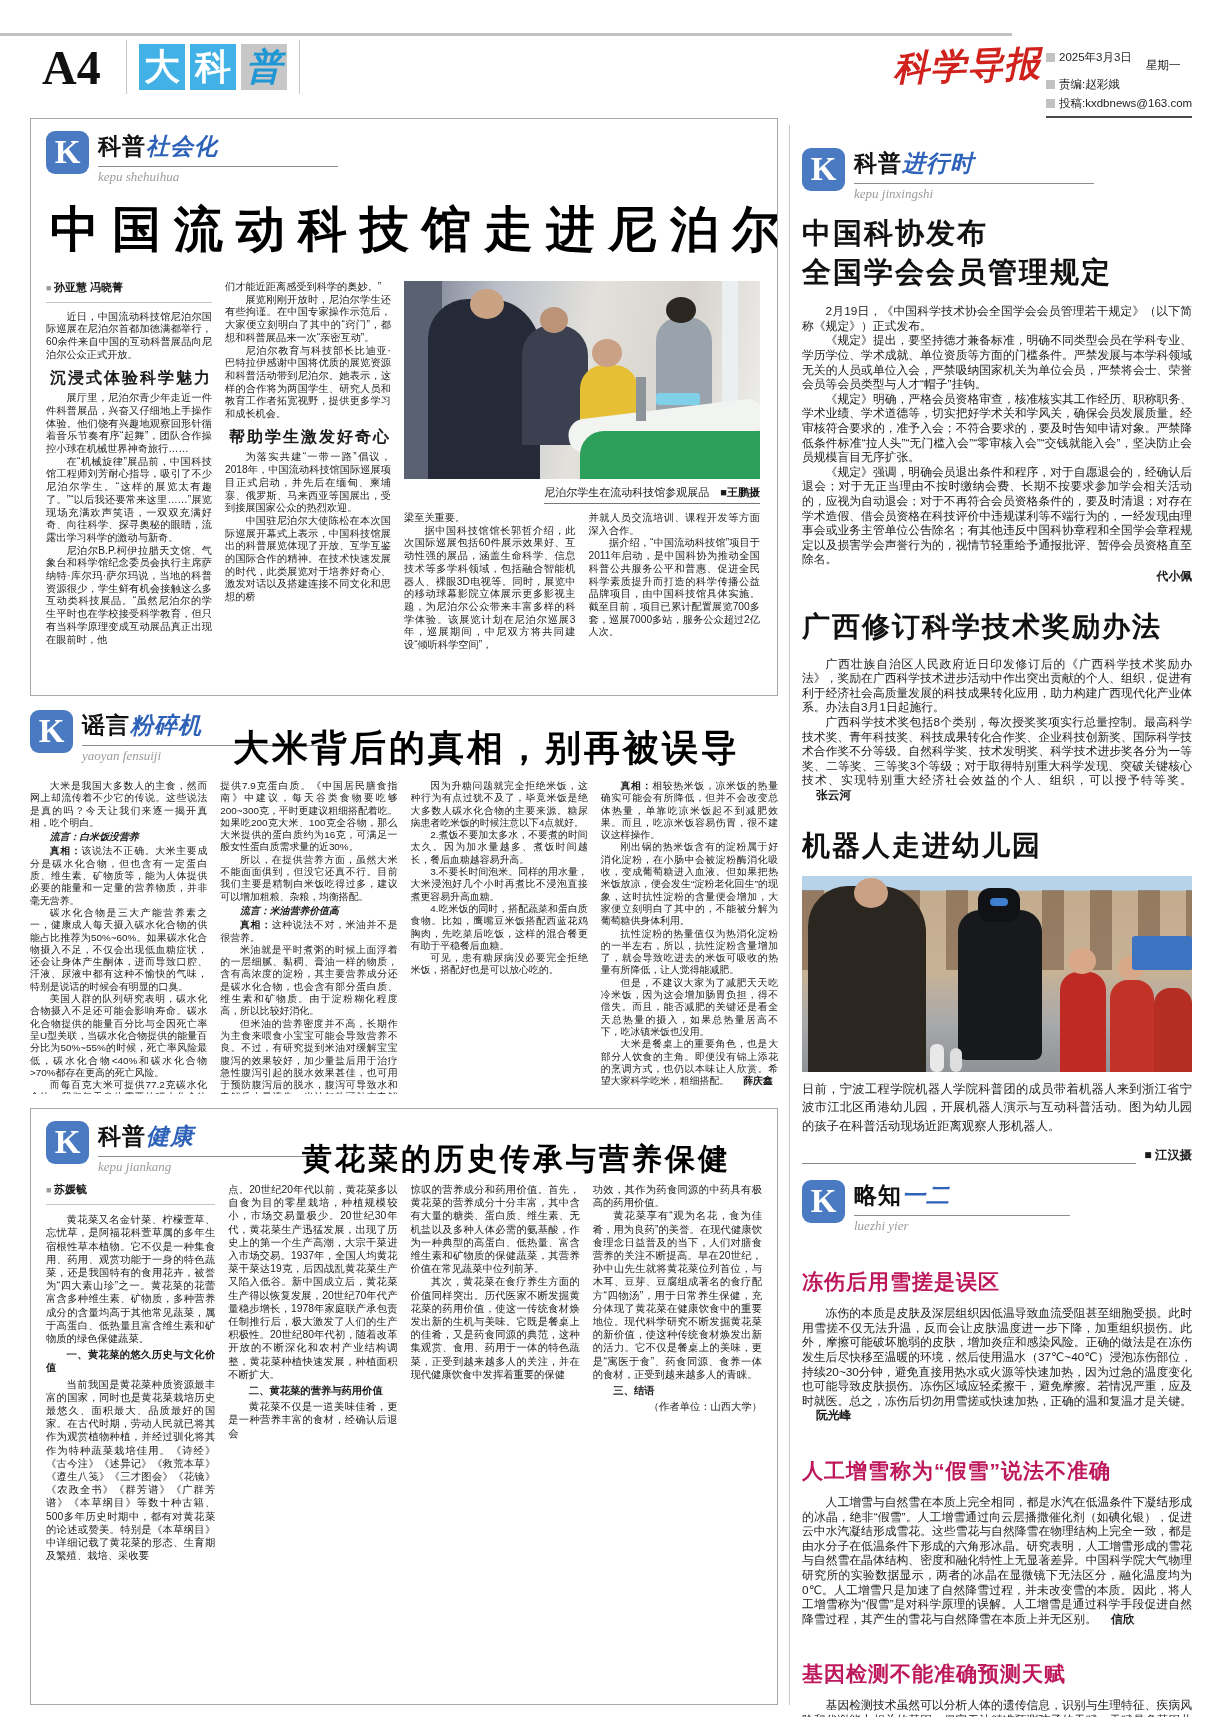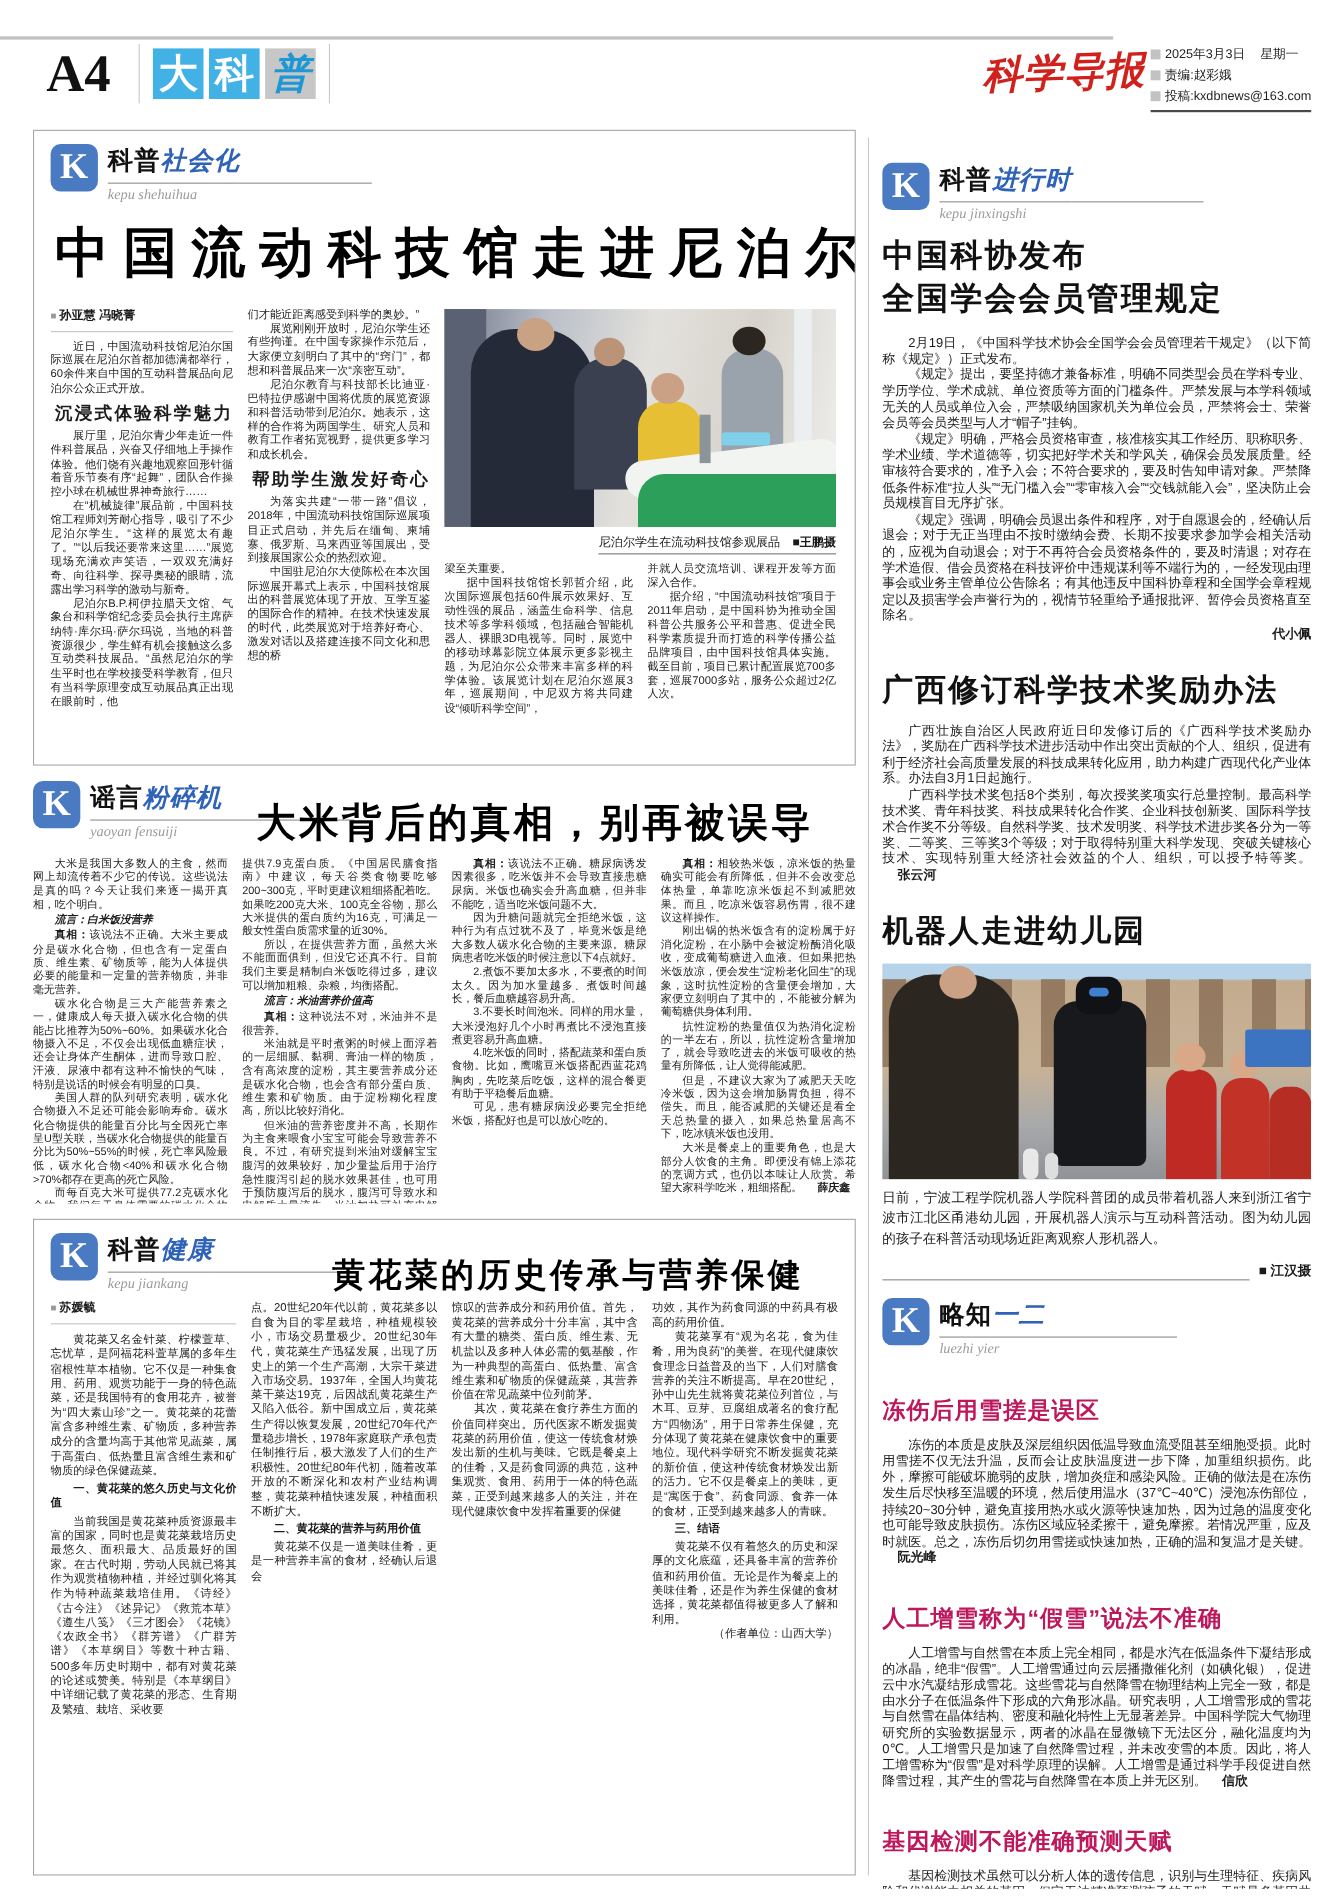--- a/index.html
+++ b/index.html
@@ -14,21 +14,21 @@
   .lbox{width:46px;height:46px;display:flex;align-items:center;justify-content:center;
         font-size:36px;font-weight:700;}
   .lbox.blue{background:#41b1e6;color:#fff;}
   .lbox.gray{background:#c7c7c7;color:#1f97d4;font-family:"DejaVu Serif",serif;font-style:italic;}
   .masthead{position:absolute;left:893px;top:42px;width:150px;color:#d0211c;font-size:36px;font-weight:700;
             font-family:"DejaVu Serif",serif;font-style:italic;transform:rotate(-2deg);letter-spacing:1px;white-space:nowrap;}
   .hdr-info{position:absolute;left:1046px;top:42px;width:146px;font-size:11.5px;color:#222;
             border-bottom:2px solid #4a4a4a;padding-bottom:5px;}
   .hdr-info .row{display:flex;align-items:center;gap:4px;margin-bottom:4px;white-space:nowrap;}
   .sq{display:inline-block;width:9px;height:9px;background:#c2c2c2;flex:none;}
-  .wd{margin-left:10px;}
+  .wd{margin-left:10px;margin-top:16px;}
   
   .badge{position:relative;display:flex;align-items:flex-start;gap:9px;height:54px;}
   .kbox{width:43px;height:43px;background:#4a7ac2;border-radius:9px;color:#fff;flex:none;
         font-family:"Liberation Serif",serif;font-weight:700;font-size:33px;
         display:flex;align-items:center;justify-content:center;}
   .bt-main{font-size:23px;font-weight:700;letter-spacing:1px;border-bottom:1px solid #8d8d8d;
            padding-bottom:4px;position:relative;white-space:nowrap;}
   .bt-main::after{content:"";position:absolute;left:100%;bottom:-1px;width:120px;height:1px;background:#8d8d8d;}
   .bt-black{color:#111;font-family:"DejaVu Serif",serif;}
   .bt-blue{color:#2e62b8;font-family:"DejaVu Serif",serif;font-style:italic;}
@@ -209,21 +209,20 @@
         </div>
       <div class="ncol">
           <p class="para k-cont">提供7.9克蛋白质。《中国居民膳食指南》中建议，每天谷类食物要吃够200~300克，平时更建议粗细搭配着吃。如果吃200克大米、100克全谷物，那么大米提供的蛋白质约为16克，可满足一般女性蛋白质需求量的近30%。</p>
           <p class="para k-p">所以，在提供营养方面，虽然大米不能面面俱到，但没它还真不行。目前我们主要是精制白米饭吃得过多，建议可以增加粗粮、杂粮，均衡搭配。</p>
           <p class="para k-rumor">流言：米油营养价值高</p>
           <p class="para k-p"><b class="lead">真相：</b>这种说法不对，米油并不是很营养。</p>
           <p class="para k-p">米油就是平时煮粥的时候上面浮着的一层细腻、黏稠、膏油一样的物质，含有高浓度的淀粉，其主要营养成分还是碳水化合物，也会含有部分蛋白质、维生素和矿物质。由于淀粉糊化程度高，所以比较好消化。</p>
           <p class="para k-p">但米油的营养密度并不高，长期作为主食来喂食小宝宝可能会导致营养不良。不过，有研究提到米油对缓解宝宝腹泻的效果较好，加少量盐后用于治疗急性腹泻引起的脱水效果甚佳，也可用于预防腹泻后的脱水，腹泻可导致水和电解质大量流失，米油加盐可补充电解质。</p>
         </div>
       <div class="ncol">
-          <p class="para k-p"><b class="lead">真相：</b>该说法不正确。糖尿病诱发因素很多，吃米饭并不会导致直接患糖尿病。米饭也确实会升高血糖，但并非不能吃，适当吃米饭问题不大。</p>
           <p class="para k-p">因为升糖问题就完全拒绝米饭，这种行为有点过犹不及了，毕竟米饭是绝大多数人碳水化合物的主要来源。糖尿病患者吃米饭的时候注意以下4点就好。</p>
           <p class="para k-p">2.煮饭不要加太多水，不要煮的时间太久。因为加水量越多、煮饭时间越长，餐后血糖越容易升高。</p>
           <p class="para k-p">3.不要长时间泡米。同样的用水量，大米浸泡好几个小时再煮比不浸泡直接煮更容易升高血糖。</p>
           <p class="para k-p">4.吃米饭的同时，搭配蔬菜和蛋白质食物。比如，鹰嘴豆米饭搭配西蓝花鸡胸肉，先吃菜后吃饭，这样的混合餐更有助于平稳餐后血糖。</p>
           <p class="para k-p">可见，患有糖尿病没必要完全拒绝米饭，搭配好也是可以放心吃的。</p>
         </div>
       <div class="ncol">
           <p class="para k-p"><b class="lead">真相：</b>相较热米饭，凉米饭的热量确实可能会有所降低，但并不会改变总体热量，单靠吃凉米饭起不到减肥效果。而且，吃凉米饭容易伤胃，很不建议这样操作。</p>
           <p class="para k-p">刚出锅的热米饭含有的淀粉属于好消化淀粉，在小肠中会被淀粉酶消化吸收，变成葡萄糖进入血液。但如果把热米饭放凉，便会发生“淀粉老化回生”的现象，这时抗性淀粉的含量便会增加，大家便立刻明白了其中的，不能被分解为葡萄糖供身体利用。</p>
           <p class="para k-p">抗性淀粉的热量值仅为热消化淀粉的一半左右，所以，抗性淀粉含量增加了，就会导致吃进去的米饭可吸收的热量有所降低，让人觉得能减肥。</p>
@@ -259,21 +258,20 @@
           <p class="para k-p">黄花菜不仅是一道美味佳肴，更是一种营养丰富的食材，经确认后退会</p>
         </div>
       <div class="ncol">
           <p class="para k-cont">惊叹的营养成分和药用价值。首先，黄花菜的营养成分十分丰富，其中含有大量的糖类、蛋白质、维生素、无机盐以及多种人体必需的氨基酸，作为一种典型的高蛋白、低热量、富含维生素和矿物质的保健蔬菜，其营养价值在常见蔬菜中位列前茅。</p>
           <p class="para k-p">其次，黄花菜在食疗养生方面的价值同样突出。历代医家不断发掘黄花菜的药用价值，使这一传统食材焕发出新的生机与美味。它既是餐桌上的佳肴，又是药食同源的典范，这种集观赏、食用、药用于一体的特色蔬菜，正受到越来越多人的关注，并在现代健康饮食中发挥着重要的保健</p>
         </div>
       <div class="ncol">
           <p class="para k-cont">功效，其作为药食同源的中药具有极高的药用价值。</p>
           <p class="para k-p">黄花菜享有“观为名花，食为佳肴，用为良药”的美誉。在现代健康饮食理念日益普及的当下，人们对膳食营养的关注不断提高。早在20世纪，孙中山先生就将黄花菜位列首位，与木耳、豆芽、豆腐组成著名的食疗配方“四物汤”，用于日常养生保健，充分体现了黄花菜在健康饮食中的重要地位。现代科学研究不断发掘黄花菜的新价值，使这种传统食材焕发出新的活力。它不仅是餐桌上的美味，更是“寓医于食”、药食同源、食养一体的食材，正受到越来越多人的青睐。</p>
           <p class="para k-sub2">三、结语</p>
-          <p class="para k-p">黄花菜不仅有着悠久的历史和深厚的文化底蕴，还具备丰富的营养价值和药用价值。无论是作为餐桌上的美味佳肴，还是作为养生保健的食材选择，黄花菜都值得被更多人了解和利用。</p>
           <p class="para k-right">（作者单位：山西大学）</p>
         </div>
     </div>
   </div>
 
   <div class="vrule"></div>
   <div class="rightcol">
 
     <div class="badge">
       <span class="kbox">K</span>

